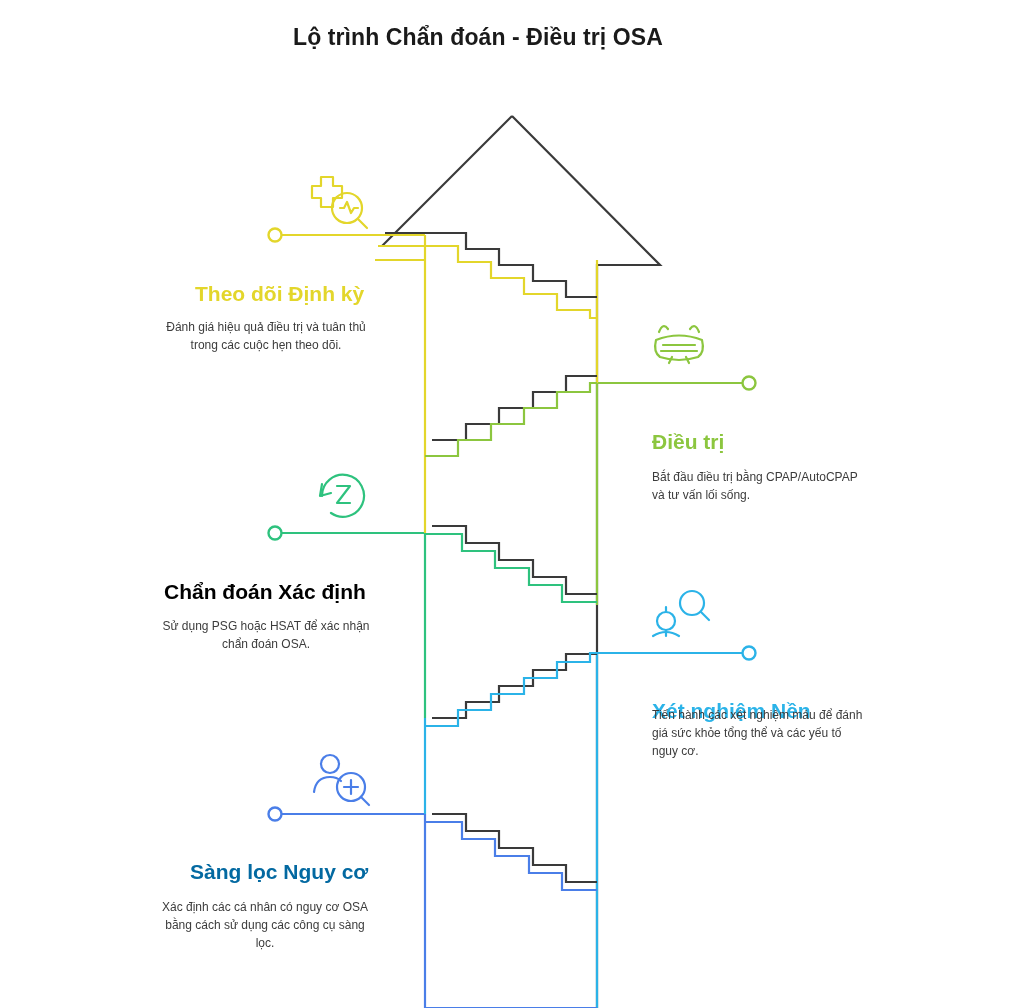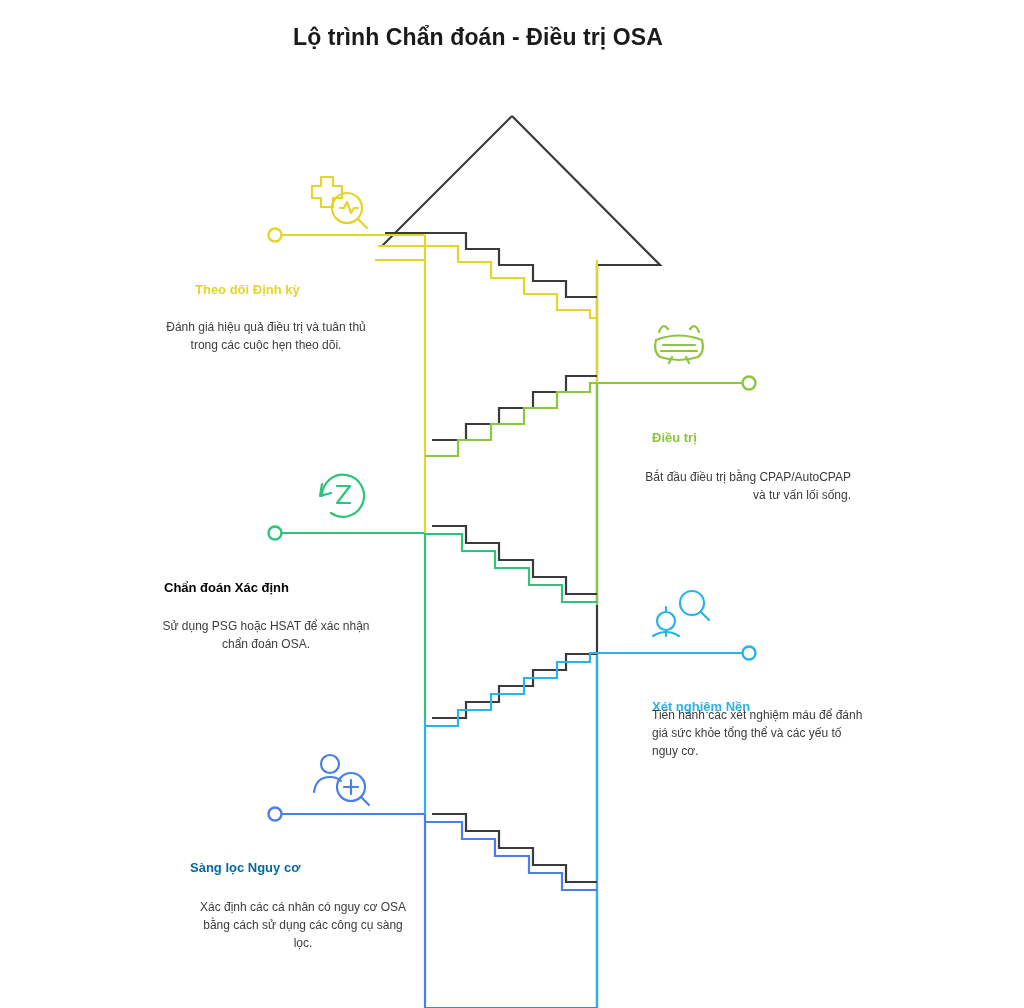--- a/index.html
+++ b/index.html
@@ -28,21 +28,21 @@
   }
   svg#stage {
     position: absolute;
     top: 0;
     left: 0;
     width: 1024px;
     height: 1008px;
   }
   .step-heading {
     position: absolute;
-    font-size: 13px;
+    font-size: 21px;
     font-weight: bold;
     white-space: nowrap;
   }
   .step-body {
     position: absolute;
     font-size: 12px;
     line-height: 1.5;
     color: #3c3c3c;
   }
   .right-block { text-align: left; }
@@ -155,22 +155,22 @@
     <path d="M 351 780 v 14 M 344 787 h 14"></path>
     <path d="M 361 797 l 8 8"></path>
   </g>
 
 </svg>
 
 <div class="step-heading left-block" style="left:195px; top:282px; color:#e3d62b;">Theo dõi Định kỳ</div>
 <div class="step-body left-block" style="left:160px; top:318px; width:212px;">Đánh giá hiệu quả điều trị và tuân thủ trong các cuộc hẹn theo dõi.</div>
 
 <div class="step-heading right-block" style="left:652px; top:430px; color:#8cc63f;">Điều trị</div>
-<div class="step-body right-block" style="left:636px; top:468px; width:215px;text-align:right;">Bắt đầu điều trị bằng CPAP/AutoCPAP và tư vấn lối sống.</div>
+<div class="step-body right-block" style="left:652px; top:468px; width:215px;">Bắt đầu điều trị bằng CPAP/AutoCPAP và tư vấn lối sống.</div>
 
 <div class="step-heading left-block" style="left:164px; top:580px; color:#000000;">Chẩn đoán Xác định</div>
 <div class="step-body left-block" style="left:150px; top:617px; width:232px;">Sử dụng PSG hoặc HSAT để xác nhận chẩn đoán OSA.</div>
 
 <div class="step-heading right-block" style="left:652px; top:699px; color:#2bb3e8;">Xét nghiệm Nền</div>
 <div class="step-body right-block" style="left:652px; top:706px; width:218px;">Tiến hành các xét nghiệm máu để đánh giá sức khỏe tổng thể và các yếu tố nguy cơ.</div>
 
 <div class="step-heading left-block" style="left:190px; top:860px; color:#0369a1;">Sàng lọc Nguy cơ</div>
-<div class="step-body left-block" style="left:155px; top:898px; width:220px;margin-left:38px;">Xác định các cá nhân có nguy cơ OSA bằng cách sử dụng các công cụ sàng lọc.</div>
+<div class="step-body left-block" style="left:155px; top:898px; width:220px;">Xác định các cá nhân có nguy cơ OSA bằng cách sử dụng các công cụ sàng lọc.</div>
 
 </body></html>

